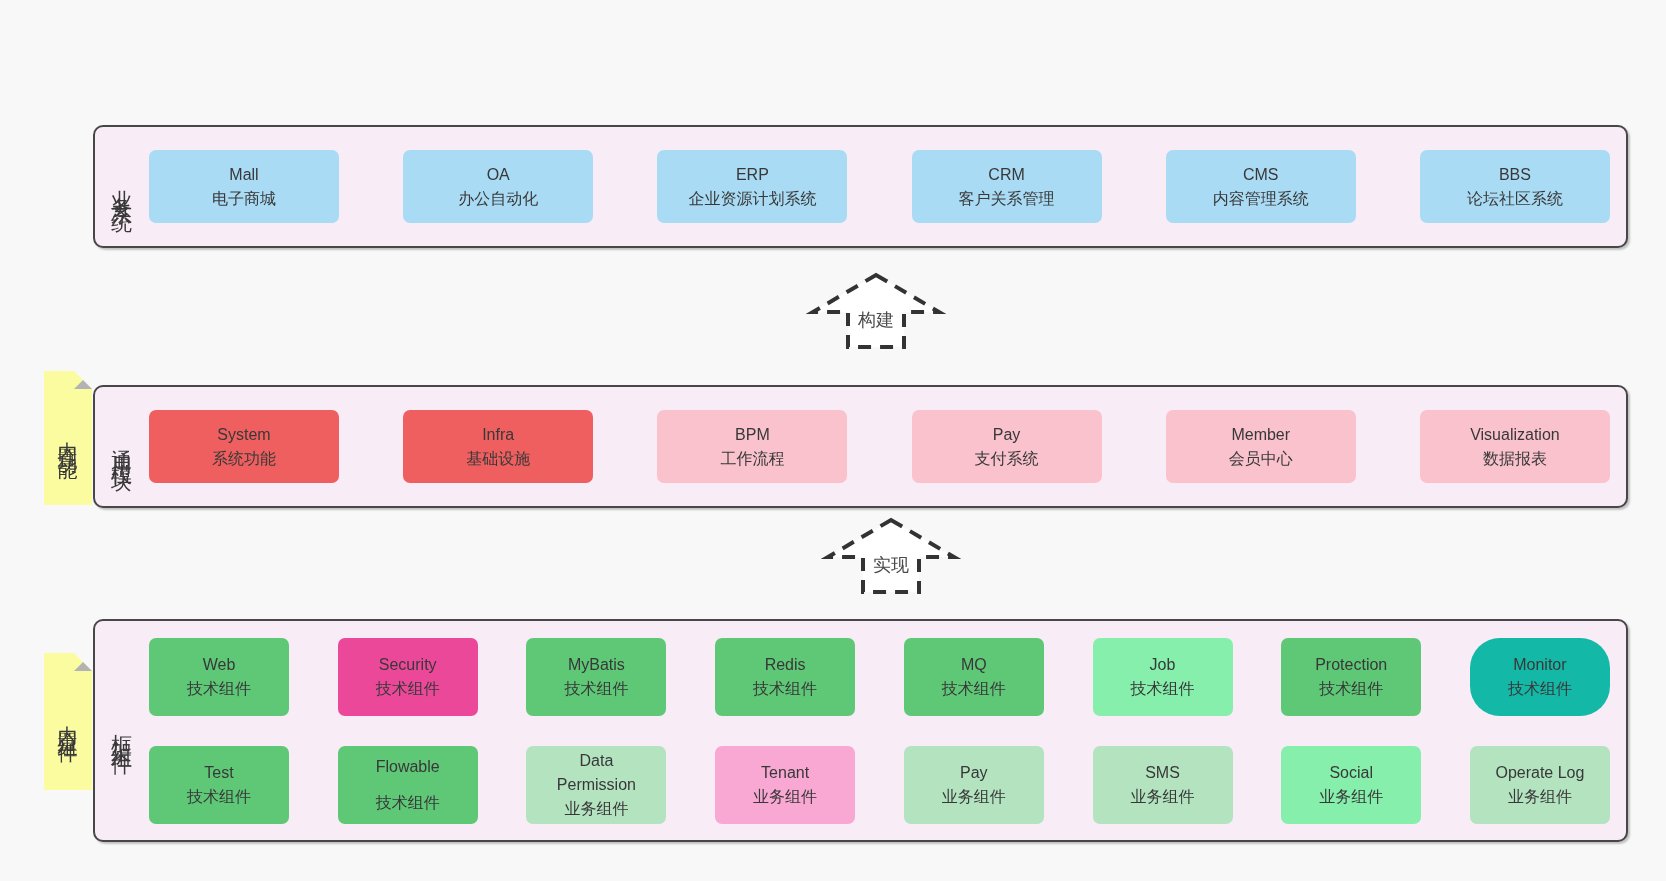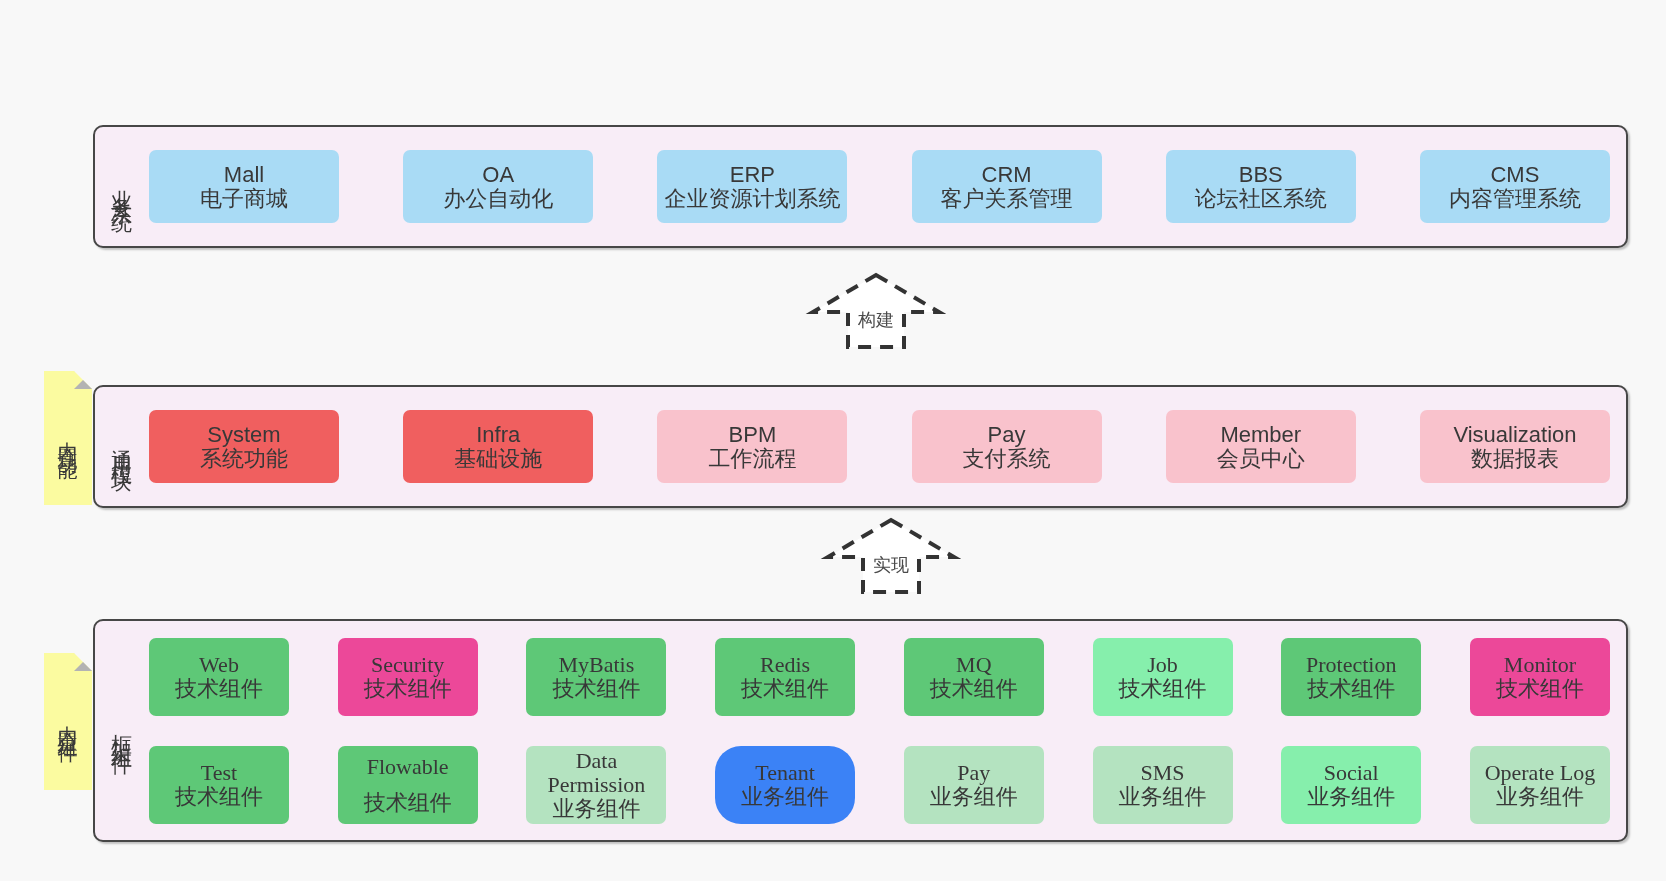--- a/index.html
+++ b/index.html
@@ -35,24 +35,24 @@
   }
 
   .rows{
     position:absolute;left:54px;right:16px;top:0;bottom:0;
     display:flex;flex-direction:column;justify-content:center;gap:30px;
   }
   .row{display:flex;justify-content:space-between;}
   .box{
     box-sizing:border-box;border-radius:7px;
     display:flex;flex-direction:column;align-items:center;justify-content:center;
-    text-align:center;font-size:22px;line-height:24px;color:var(--text);
+    text-align:center;font-size:16px;line-height:24px;color:var(--text);
   }
   .cols6 .box{width:190px;height:73px;}
-  .cols8 .box{width:140px;height:78px;font-family:Liberation Serif, serif;}
+  .cols8 .box{width:140px;height:78px;}
   .box-name{white-space:pre-line;}
 
   .arrow{position:absolute;width:132px;height:78px;overflow:visible;}
   .arrow.a1{left:810px;top:272px;}
   .arrow.a2{left:825px;top:517px;}
   .arrow text{font-family:"Liberation Sans","DejaVu Sans",sans-serif;}
 
   .note{
     position:absolute;left:44px;width:48px;box-sizing:border-box;
     background:var(--note-bg);
@@ -94,26 +94,26 @@
           </div>
           <div class="box" style="background: rgb(169, 219, 245);">
             <div class="box-name">ERP</div>
             <div class="box-desc">企业资源计划系统</div>
           </div>
           <div class="box" style="background: rgb(169, 219, 245);">
             <div class="box-name">CRM</div>
             <div class="box-desc">客户关系管理</div>
           </div>
           <div class="box" style="background: rgb(169, 219, 245);">
+            <div class="box-name">CMS</div>
+            <div class="box-desc">内容管理系统</div>
+          </div>
+          <div class="box" style="background: rgb(169, 219, 245);">
             <div class="box-name">BBS</div>
             <div class="box-desc">论坛社区系统</div>
-          </div>
-          <div class="box" style="background: rgb(169, 219, 245);">
-            <div class="box-name">CMS</div>
-            <div class="box-desc">内容管理系统</div>
           </div>
         </div>
       </div>
   </div>
 
   <svg class="arrow a1" viewBox="0 0 132 78">
     <path d="M66 3 L129 40 L94 40 L94 75 L38 75 L38 40 L3 40 Z" fill="#ffffff" stroke="#333333" stroke-width="4" stroke-dasharray="13 9"></path>
     <rect x="42" y="33" width="48" height="28" fill="#ffffff"></rect>
     <text x="66" y="54" text-anchor="middle" font-size="18" fill="#4a4a4a">构建</text>
   </svg>
@@ -189,40 +189,40 @@
             <div class="box-desc">技术组件</div>
           </div>
           <div class="box" style="background: #86efac;">
             <div class="box-name">Job</div>
             <div class="box-desc">技术组件</div>
           </div>
           <div class="box" style="background: rgb(94, 200, 119);">
             <div class="box-name">Protection</div>
             <div class="box-desc">技术组件</div>
           </div>
-          <div class="box" style="background: #ec4899;">
+          <div class="box" style="background: #14b8a6; border-radius: 30px;">
             <div class="box-name">Monitor</div>
             <div class="box-desc">技术组件</div>
           </div>
         </div>
         <div class="row cols8">
           <div class="box" style="background: rgb(94, 200, 119);">
             <div class="box-name">Test</div>
             <div class="box-desc">技术组件</div>
           </div>
           <div class="box" style="background: rgb(94, 200, 119); gap: 12px;">
             <div class="box-name">Flowable</div>
             <div class="box-desc">技术组件</div>
           </div>
           <div class="box" style="background: rgb(180, 227, 192);">
             <div class="box-name">Data
 Permission</div>
             <div class="box-desc">业务组件</div>
           </div>
-          <div class="box" style="background: #3b82f6; border-radius: 26px;">
+          <div class="box" style="background: #f9a8d4;">
             <div class="box-name">Tenant</div>
             <div class="box-desc">业务组件</div>
           </div>
           <div class="box" style="background: rgb(180, 227, 192);">
             <div class="box-name">Pay</div>
             <div class="box-desc">业务组件</div>
           </div>
           <div class="box" style="background: rgb(180, 227, 192);">
             <div class="box-name">SMS</div>
             <div class="box-desc">业务组件</div>

